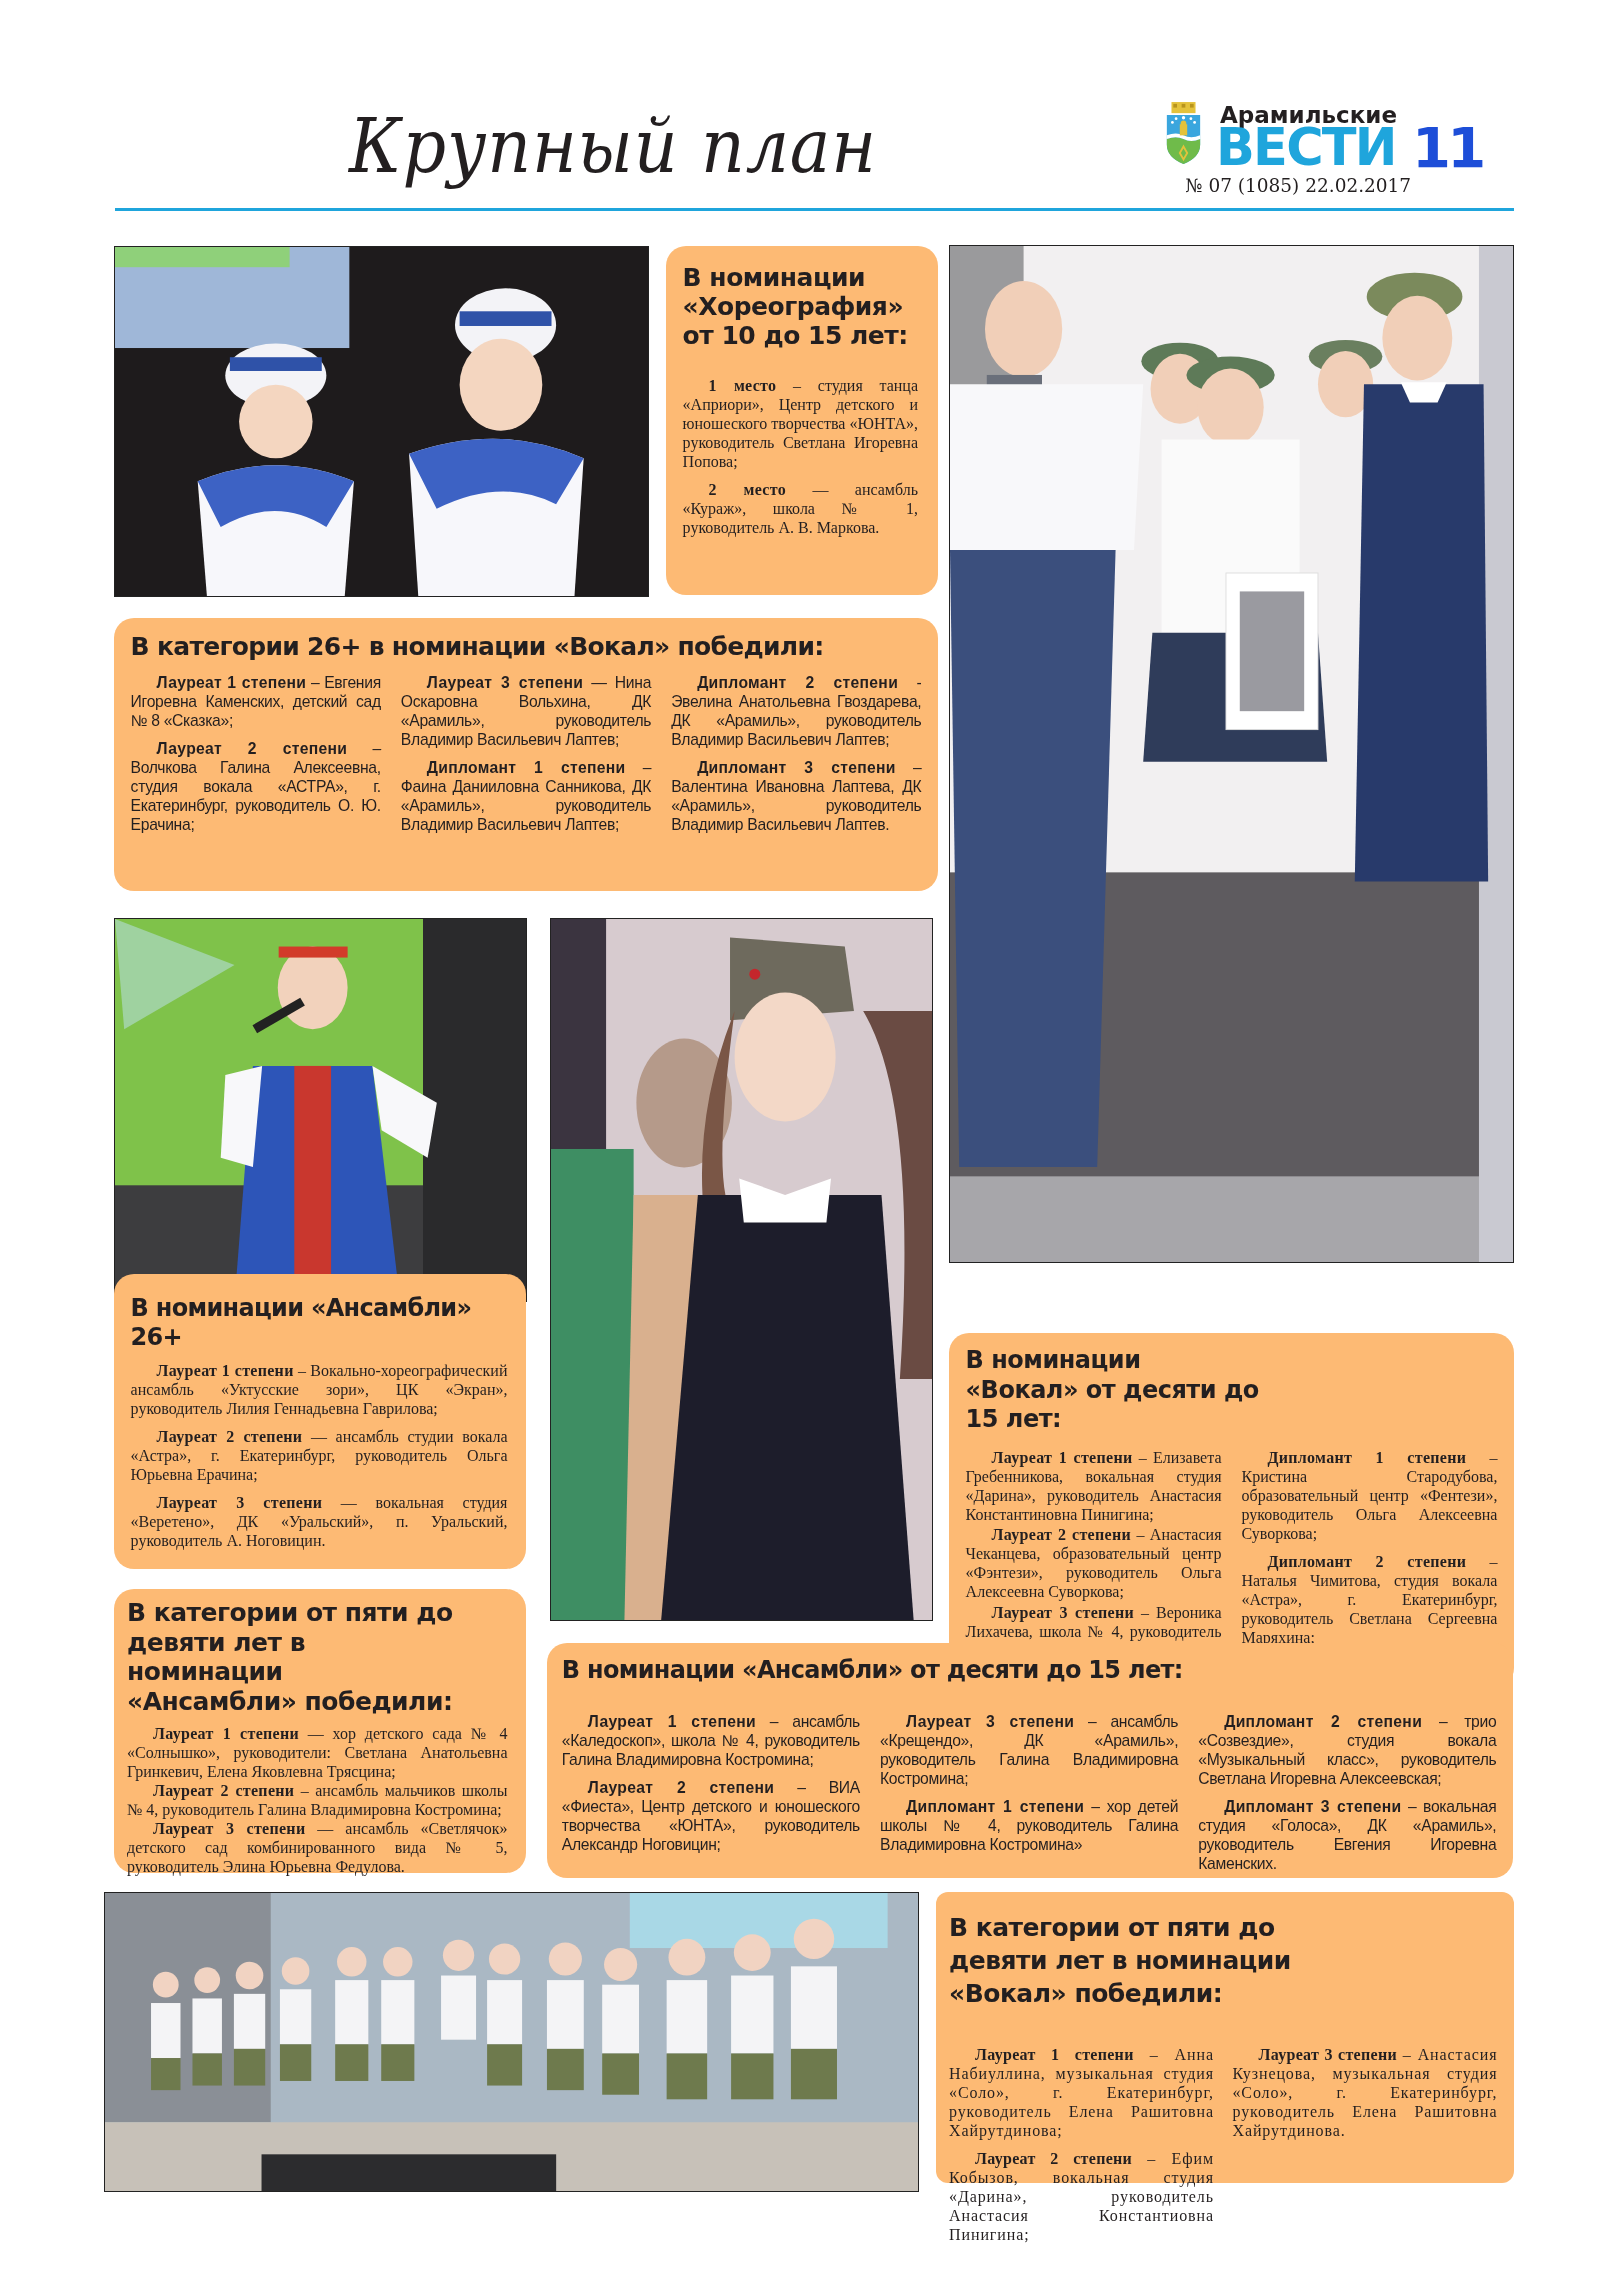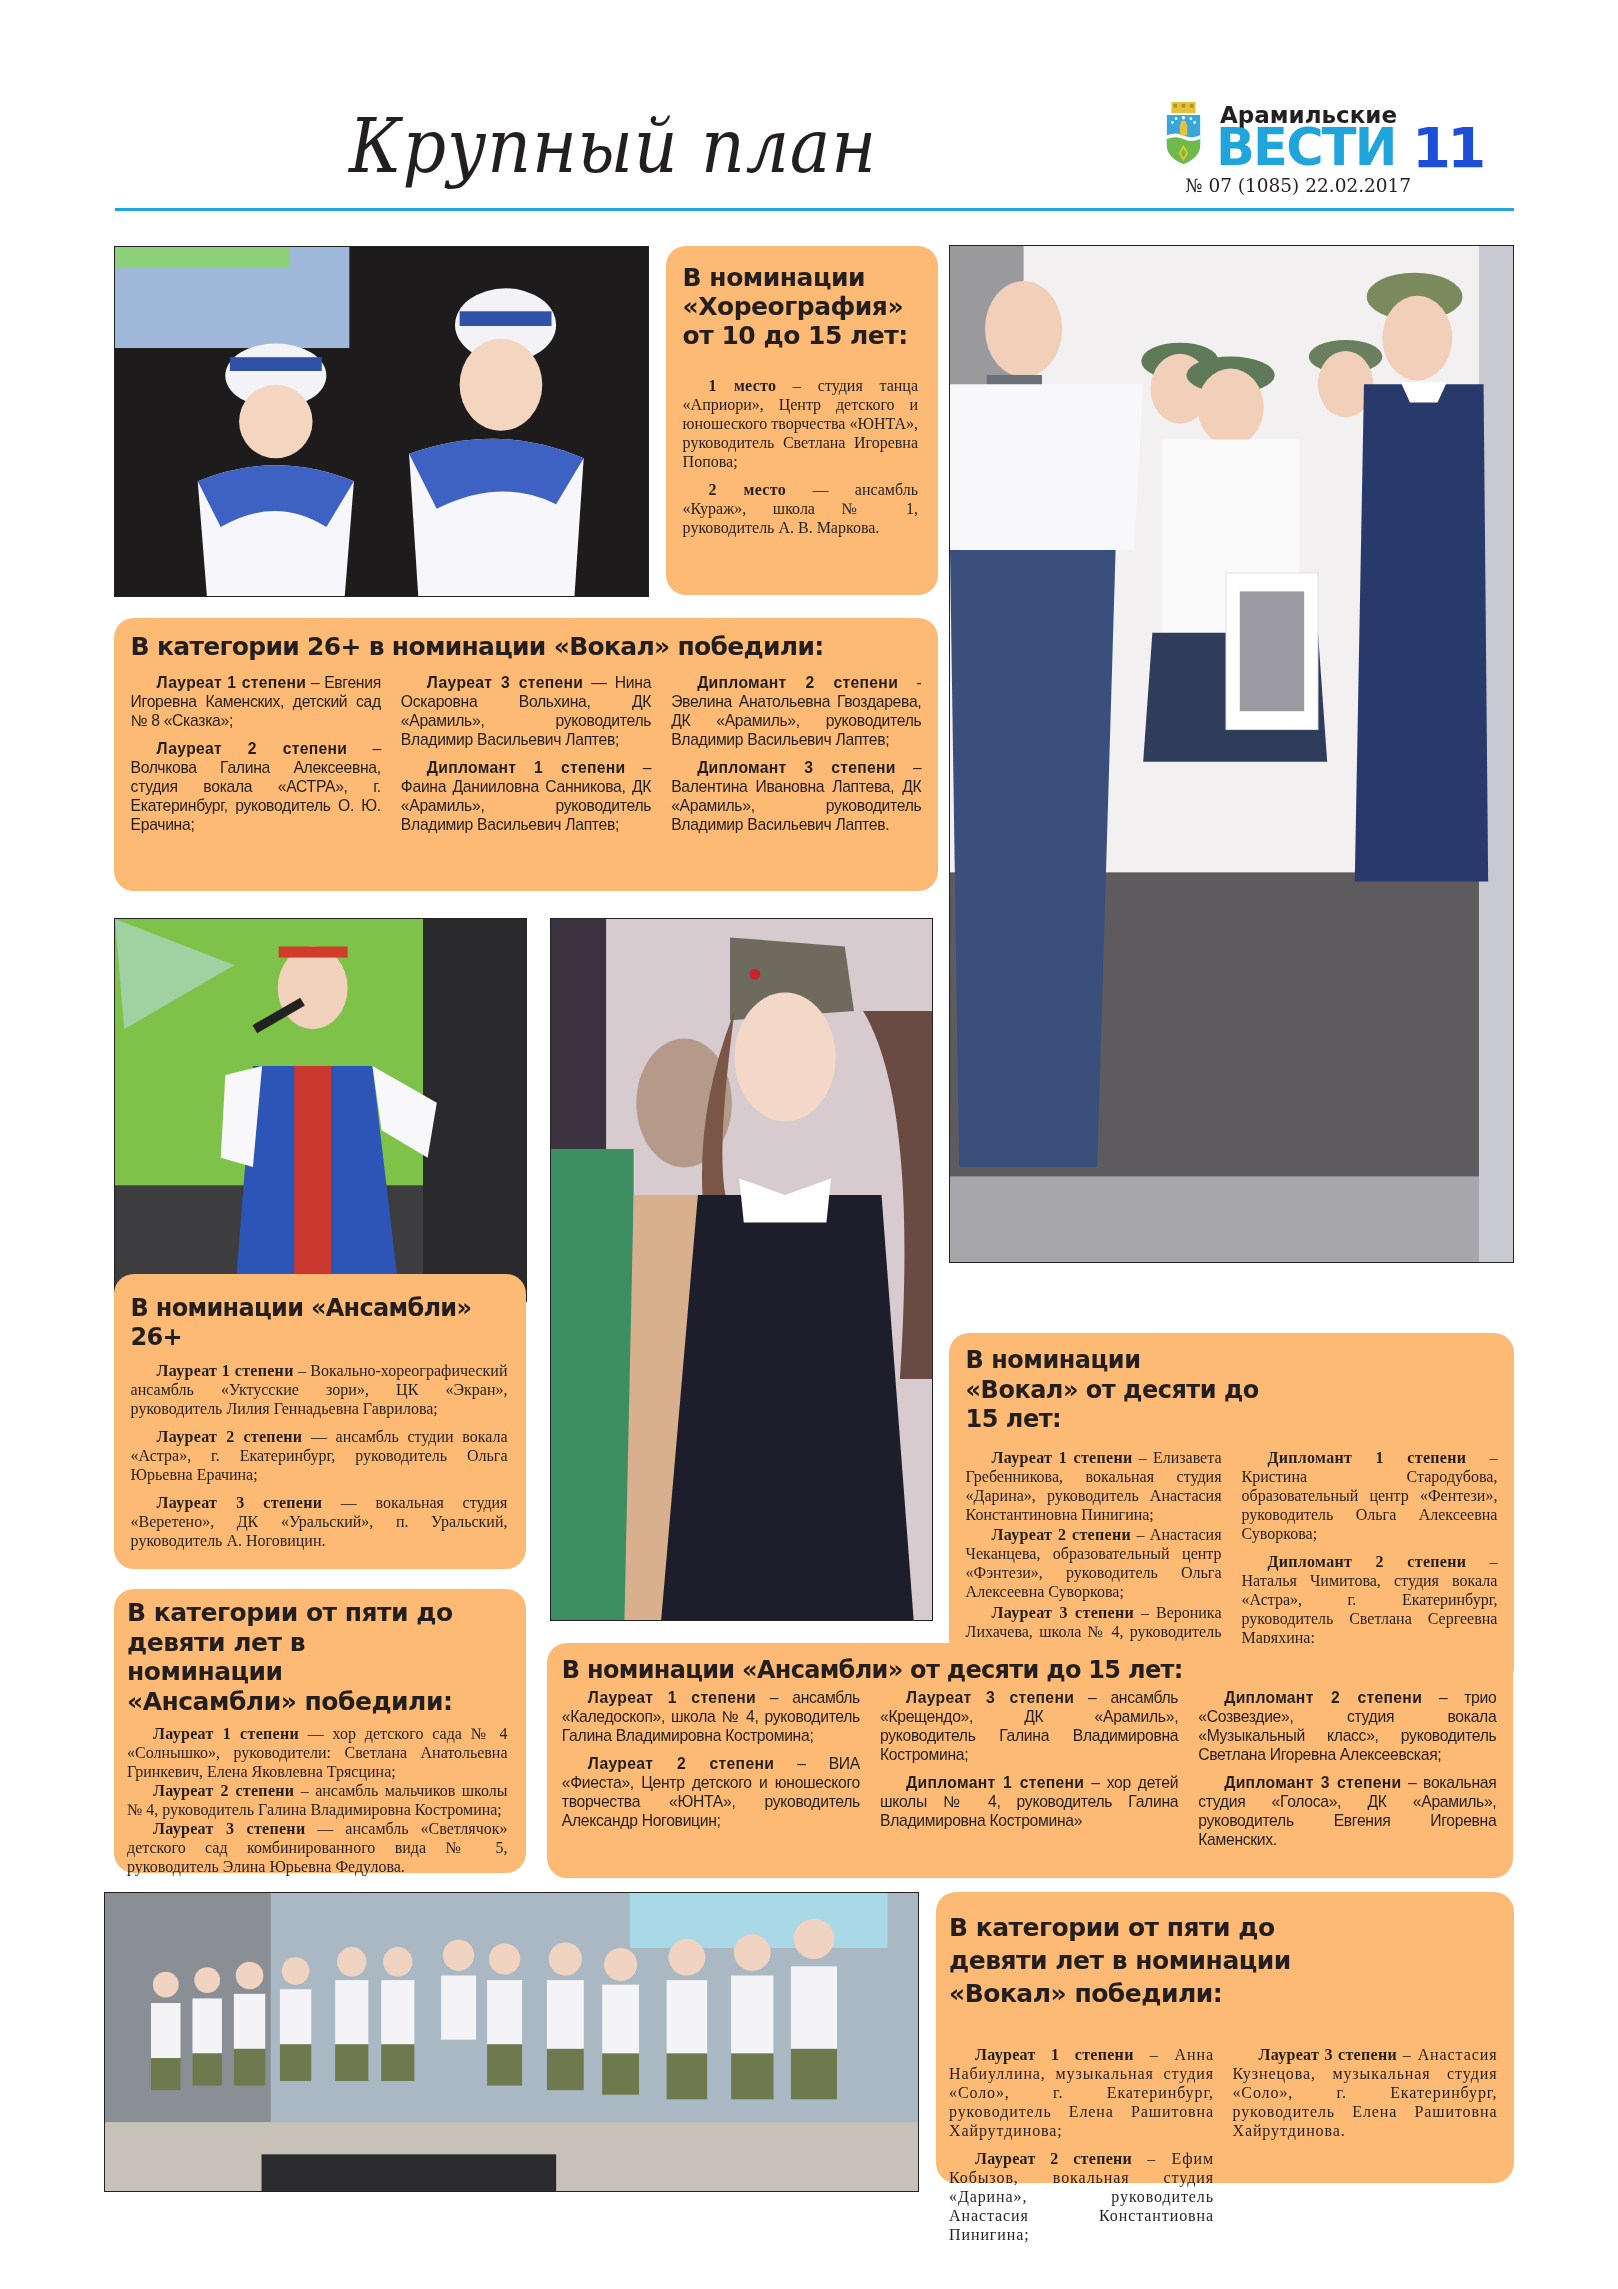--- a/index.html
+++ b/index.html
@@ -178,21 +178,21 @@
 </div>
 
 <div class="abs box" style="left:114px; top:1589px; width:412px; height:284px; padding:9.2px 18.5px 9.2px 13px;">
   <h2 style="font-size:25px; line-height:29.5px; margin-bottom:7.4px; width:332px;">В категории от пяти до девяти лет в номинации «Ансамбли» победили:</h2>
   <p style="margin-bottom:0;"><b>Лауреат 1 степени</b><span> — хор детского сада № 4 «Солнышко», руководители: Светлана Анатольевна Гринкевич, Елена Яковлевна Трясцина;</span></p>
   <p style="margin-bottom:0;"><b>Лауреат 2 степени</b><span> – ансамбль мальчиков школы № 4, руководитель Галина Владимировна Костромина;</span></p>
   <p><b>Лауреат 3 степени</b><span> — ансамбль «Светлячок» детского сад комбинированного вида № 5, руководитель Элина Юрьевна Федулова.</span></p>
 </div>
 
 <div class="abs box" style="left:547px; top:1643px; width:966px; height:235px; padding:13px 16.6px 9.2px 14.8px;">
-  <h2 style="font-size:24px; line-height:29.5px; margin-bottom:2px; letter-spacing:-0.7px;">В номинации «Ансамбли» от десяти до 15 лет:</h2>
+  <h2 style="font-size:24px; line-height:29.5px; margin-bottom:26px; letter-spacing:-0.7px;">В номинации «Ансамбли» от десяти до 15 лет:</h2>
   <div class="cols narrow">
     <div>
       <p><b>Лауреат 1 степени</b><span> – ансамбль «Каледоскоп», школа № 4, руководитель Галина Владимировна Костромина;</span></p>
       <p><b>Лауреат 2 степени</b><span> – ВИА «Фиеста», Центр детского и юношеского творчества «ЮНТА», руководитель Александр Ноговицин;</span></p>
     </div>
     <div>
       <p><b>Лауреат 3 степени</b><span> – ансамбль «Крещендо», ДК «Арамиль», руководитель Галина Владимировна Костромина;</span></p>
       <p><b>Дипломант 1 степени</b><span> – хор детей школы № 4, руководитель Галина Владимировна Костромина»</span></p>
     </div>
     <div>
@@ -249,21 +249,21 @@
         <circle cx="434" cy="72" r="17"></circle>
         <circle cx="500" cy="72" r="18"></circle>
       <circle cx="560" cy="78" r="18"></circle>
         <circle cx="632" cy="70" r="20"></circle>
         <circle cx="703" cy="65" r="20"></circle>
       <circle cx="770" cy="50" r="22"></circle>
     </g>
   </svg>
 </div>
 
-<div class="abs box" style="left:936px; top:1892px; width:578px; height:291px; padding:18.5px 16.6px 9.2px 13px;">
+<div class="abs box" style="left:936px; top:1892px; width:578px; height:291px; padding:18.5px 16.6px 9.2px 13px;border-radius:12px;">
   <h2 style="font-size:25px; line-height:33px; margin-bottom:35px; width:406px;">В категории от пяти до девяти лет в номинации «Вокал» победили:</h2>
   <div class="cols" style="gap:18.5px;">
     <div>
       <p style="letter-spacing:0.9px;"><b>Лауреат 1 степени</b><span> – Анна Набиуллина, музыкальная студия «Соло», г. Екатеринбург, руководитель Елена Рашитовна Хайрутдинова;</span></p>
       <p style="letter-spacing:0.9px;"><b>Лауреат 2 степени</b><span> – Ефим Кобызов, вокальная студия «Дарина», руководитель Анастасия Константиовна Пинигина;</span></p>
     </div>
     <div>
       <p style="letter-spacing:0.9px;"><b>Лауреат 3 степени</b><span> – Анастасия Кузнецова, музыкальная студия «Соло», г. Екатеринбург, руководитель Елена Рашитовна Хайрутдинова.</span></p>
     </div>
   </div>

